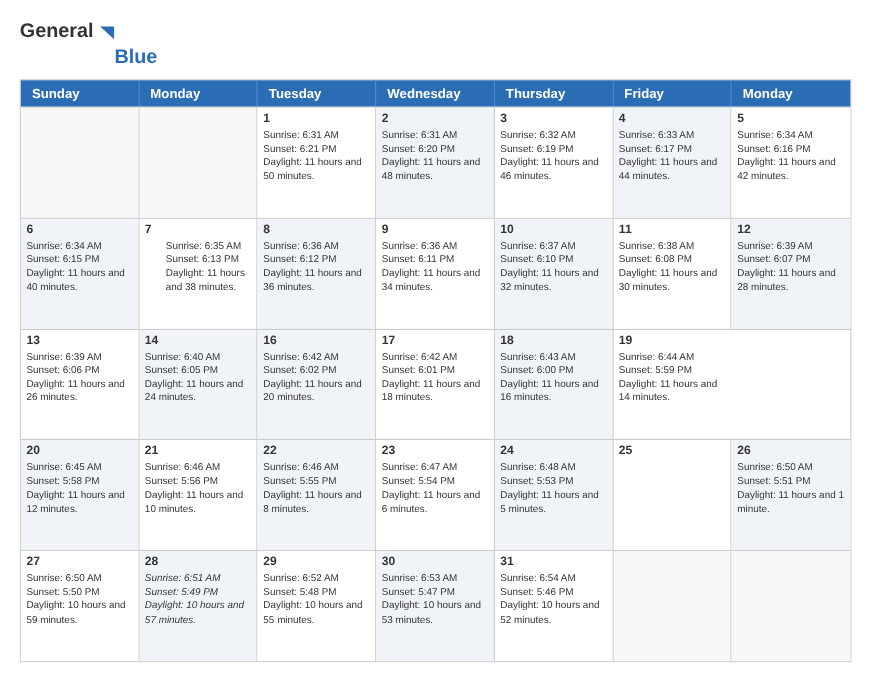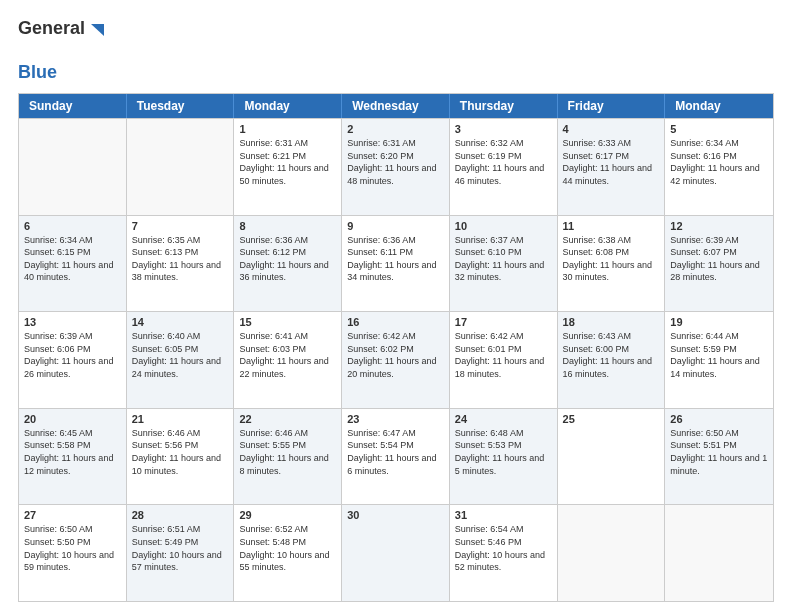--- a/index.html
+++ b/index.html
@@ -18,21 +18,21 @@
       flex-direction: column;
     }
     .header {
       display: flex;
       justify-content: space-between;
       align-items: flex-start;
       margin-bottom: 10px;
     }
     .logo {
       display: flex;
-      flex-direction: column;
+      flex-direction: row;
       align-items: flex-start;
     }
     .title-block {
       text-align: right;
     }
     .month-title {
       font-size: 32px;
       color: #333;
       font-weight: normal;
     }
@@ -110,22 +110,22 @@
 </div>
     <div class="title-block">
       <div class="month-title"></div>
       <div class="location"></div>
     </div>
   </div>
 
   <div class="calendar">
     <div class="cal-header">
     <div class="cal-header-cell">Sunday</div>
+        <div class="cal-header-cell">Monday</div>
         <div class="cal-header-cell">Tuesday</div>
-        <div class="cal-header-cell">Monday</div>
         <div class="cal-header-cell">Wednesday</div>
         <div class="cal-header-cell">Thursday</div>
         <div class="cal-header-cell">Friday</div>
         <div class="cal-header-cell">Monday</div>
       </div>
     <div class="cal-body">
     <div class="cal-row">
           <div class="cal-cell empty"></div>
           <div class="cal-cell empty"></div>
           <div class="cal-cell">
@@ -161,21 +161,21 @@
         </div>
         <div class="cal-row">
           <div class="cal-cell alt">
             <div class="day-num">6</div>
             <div class="cell-text" style="white-space: pre-line;">Sunrise: 6:34 AM
 Sunset: 6:15 PM
 Daylight: 11 hours and 40 minutes.</div>
           </div>
           <div class="cal-cell">
             <div class="day-num">7</div>
-            <div class="cell-text" style="white-space: pre-line;">Sunrise: 6:35 AM
+            <div class="cell-text" style="white-space: pre-line; margin-left: 19px;">Sunrise: 6:35 AM
 Sunset: 6:13 PM
 Daylight: 11 hours and 38 minutes.</div>
           </div>
           <div class="cal-cell alt">
             <div class="day-num">8</div>
             <div class="cell-text" style="white-space: pre-line;">Sunrise: 6:36 AM
 Sunset: 6:12 PM
 Daylight: 11 hours and 36 minutes.</div>
           </div>
           <div class="cal-cell">
@@ -209,26 +209,20 @@
             <div class="cell-text" style="white-space: pre-line;">Sunrise: 6:39 AM
 Sunset: 6:06 PM
 Daylight: 11 hours and 26 minutes.</div>
           </div>
           <div class="cal-cell alt">
             <div class="day-num">14</div>
             <div class="cell-text" style="white-space: pre-line;">Sunrise: 6:40 AM
 Sunset: 6:05 PM
 Daylight: 11 hours and 24 minutes.</div>
           </div>
-          <div class="cal-cell">
-            <div class="day-num">15</div>
-            <div class="cell-text" style="white-space: pre-line;">Sunrise: 6:41 AM
-Sunset: 6:03 PM
-Daylight: 11 hours and 22 minutes.</div>
-          </div>
           <div class="cal-cell alt">
             <div class="day-num">16</div>
             <div class="cell-text" style="white-space: pre-line;">Sunrise: 6:42 AM
 Sunset: 6:02 PM
 Daylight: 11 hours and 20 minutes.</div>
           </div>
           <div class="cal-cell">
             <div class="day-num">17</div>
             <div class="cell-text" style="white-space: pre-line;">Sunrise: 6:42 AM
 Sunset: 6:01 PM
@@ -290,32 +284,35 @@
         </div>
         <div class="cal-row">
           <div class="cal-cell">
             <div class="day-num">27</div>
             <div class="cell-text" style="white-space: pre-line;">Sunrise: 6:50 AM
 Sunset: 5:50 PM
 Daylight: 10 hours and 59 minutes.</div>
           </div>
           <div class="cal-cell alt">
             <div class="day-num">28</div>
-            <div class="cell-text" style="white-space: pre-line;">Sunrise: 6:51 AM
+            <div class="cell-text" style="white-space: pre-line; font-style: italic;">Sunrise: 6:51 AM
 Sunset: 5:49 PM
 Daylight: 10 hours and 57 minutes.</div>
           </div>
           <div class="cal-cell">
             <div class="day-num">29</div>
             <div class="cell-text" style="white-space: pre-line;">Sunrise: 6:52 AM
 Sunset: 5:48 PM
 Daylight: 10 hours and 55 minutes.</div>
           </div>
           <div class="cal-cell alt">
             <div class="day-num">30</div>
+            <div class="cell-text" style="white-space: pre-line;">Sunrise: 6:53 AM
+Sunset: 5:47 PM
+Daylight: 10 hours and 53 minutes.</div>
           </div>
           <div class="cal-cell">
             <div class="day-num">31</div>
             <div class="cell-text" style="white-space: pre-line;">Sunrise: 6:54 AM
 Sunset: 5:46 PM
 Daylight: 10 hours and 52 minutes.</div>
           </div>
           <div class="cal-cell empty"></div>
           <div class="cal-cell empty"></div>
         </div>

